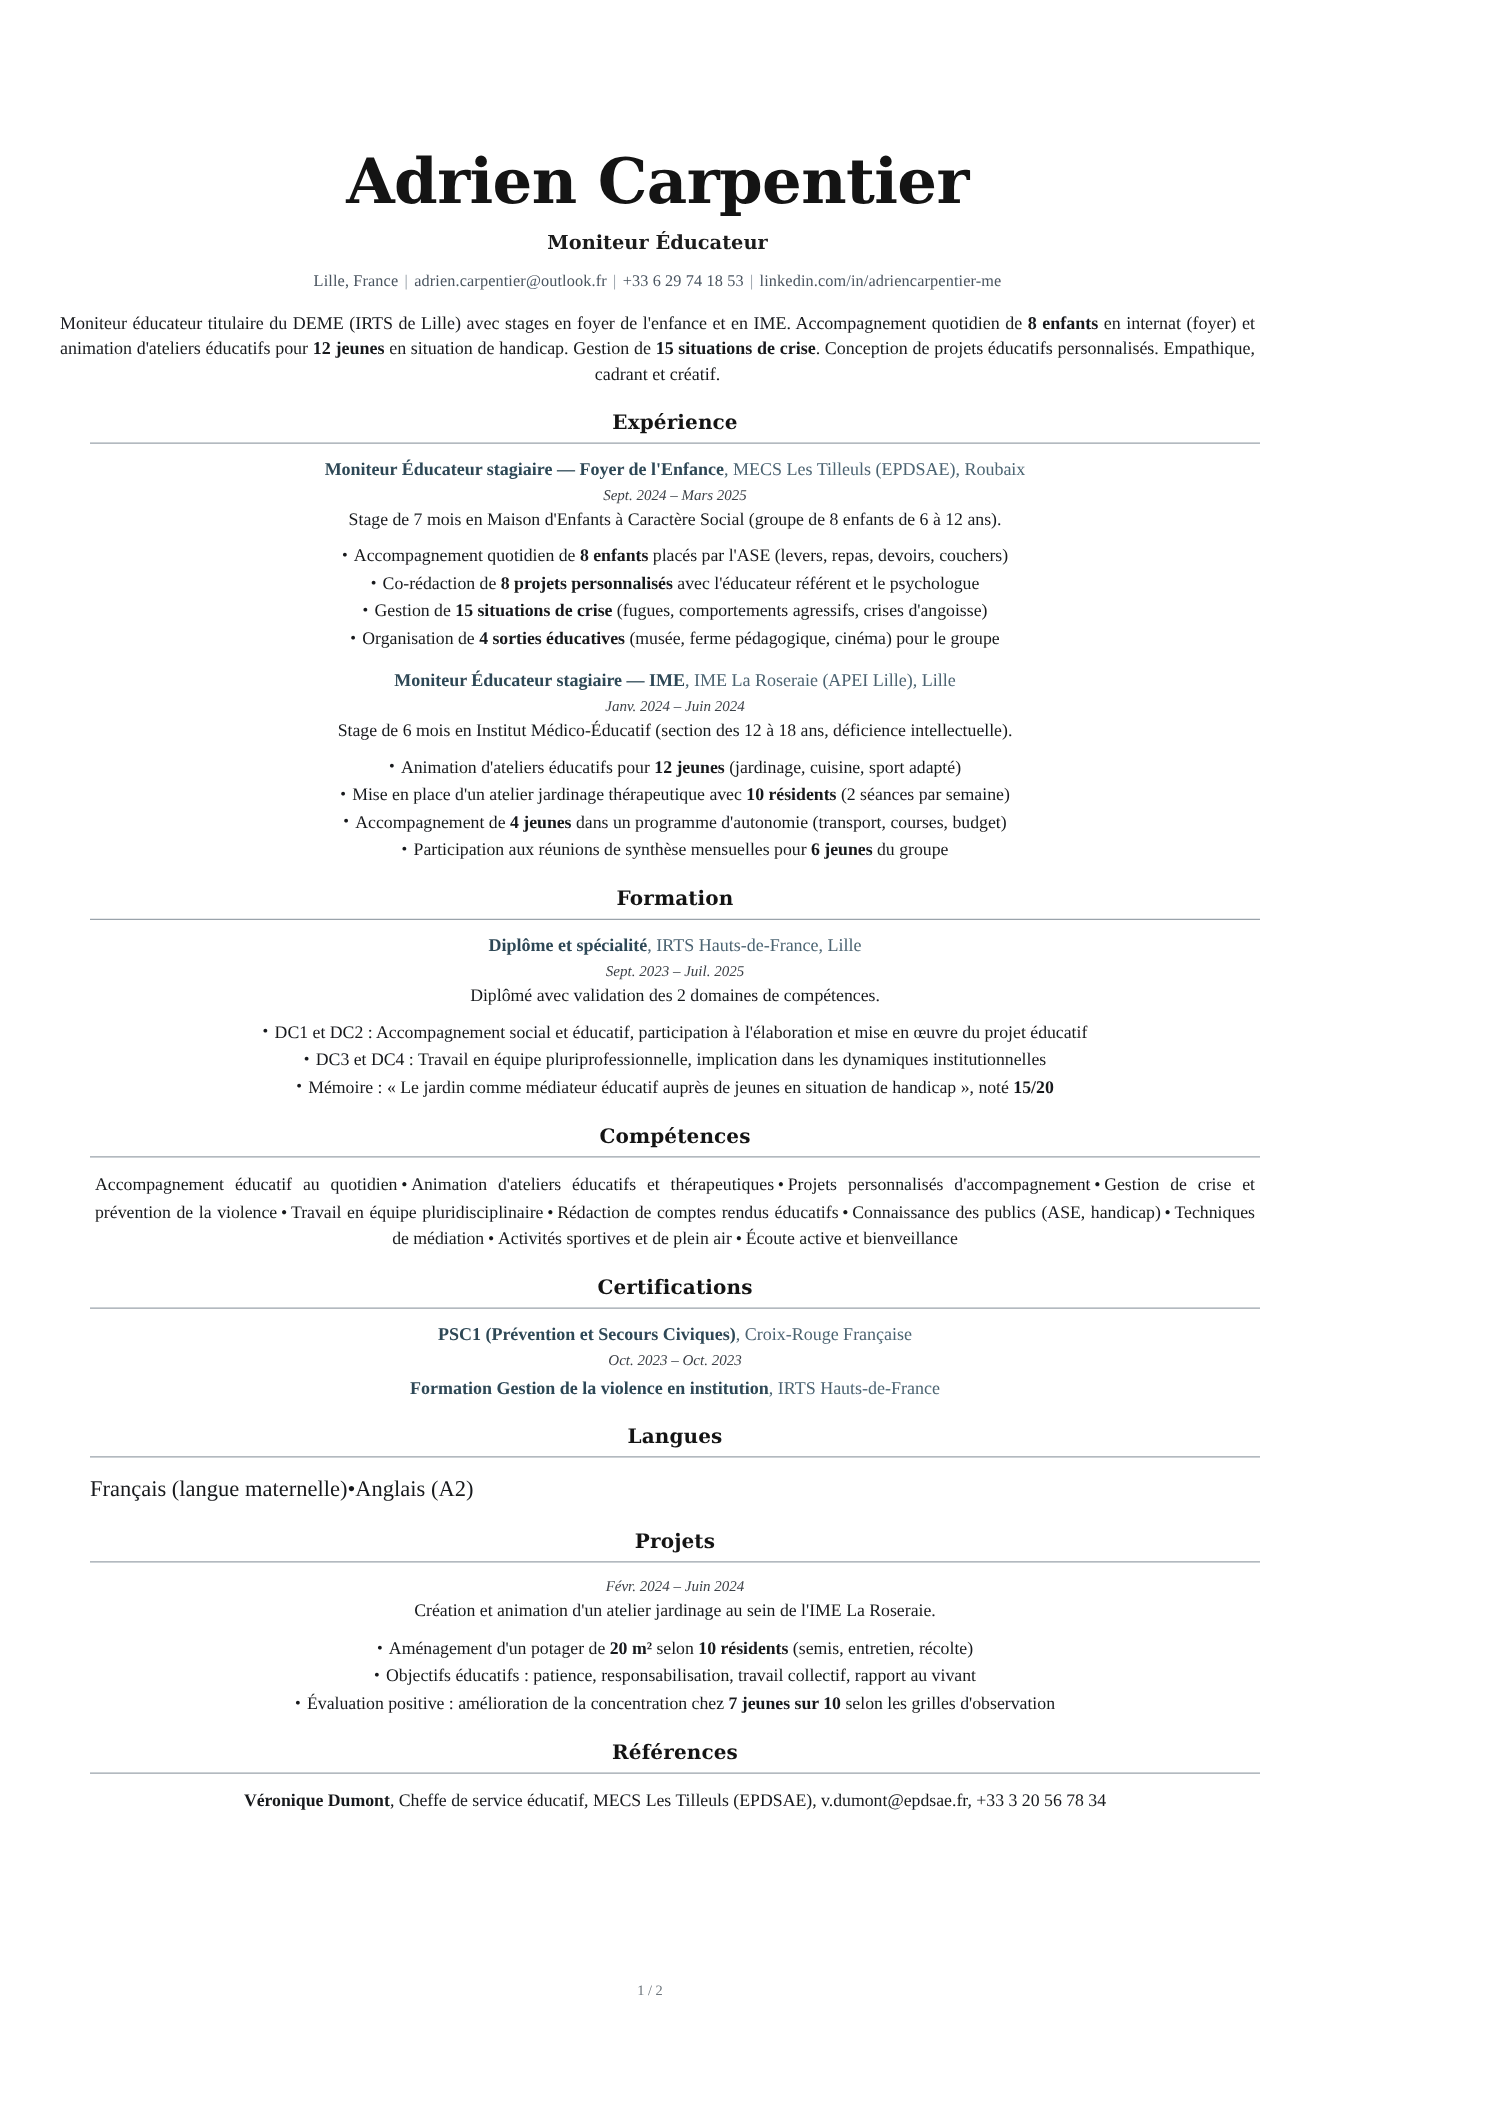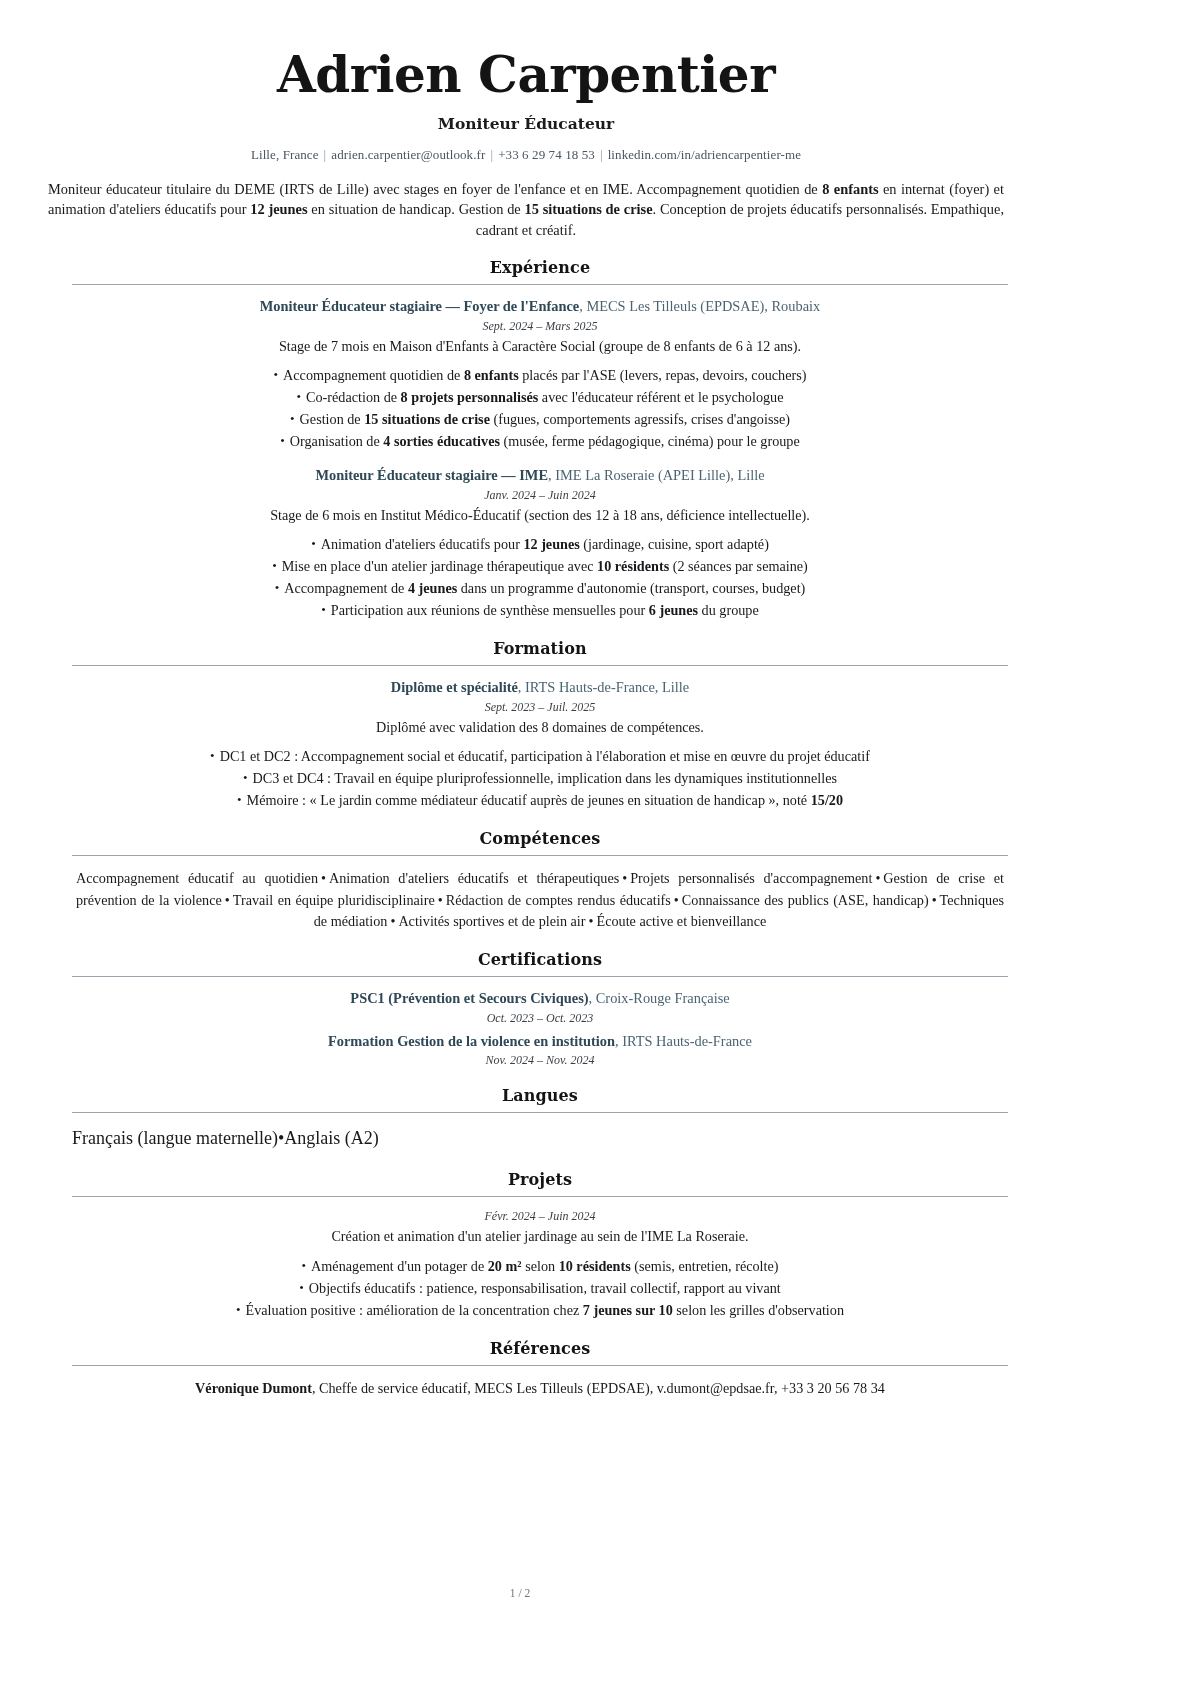--- a/index.html
+++ b/index.html
@@ -12,21 +12,21 @@
     height: 1683px;
     font-family: "Liberation Serif", "DejaVu Serif", serif;
     color: #1a1a1a;
     position: relative;
     overflow: hidden;
   }
   .page {
     width: 1052px;
     height: 1683px;
     box-sizing: border-box;
-    padding: 48px 44px 0 44px;
+    padding: 118px 44px 0 44px;
     position: relative;
   }
 
   
   .name {
     text-align: center;
     font-family: "DejaVu Serif", "Liberation Serif", serif;
     font-weight: 700;
     font-size: 50px;
     letter-spacing: -0.5px;
@@ -207,21 +207,21 @@
       </ul>
     </div>
   </div>
 
   <div class="section">
     <div class="section-title">Formation</div>
     <div class="rule"></div>
     <div class="entry">
       <div class="entry-head"><span class="entry-title">Diplôme et spécialité</span><span class="entry-org">, IRTS Hauts-de-France, Lille</span></div>
       <div class="entry-dates">Sept. 2023 – Juil. 2025</div>
-      <div class="entry-desc">Diplômé avec validation des 8 domaines de compétences.</div>
+      <div class="entry-desc">Diplômé avec validation des 2 domaines de compétences.</div>
       <ul class="bullets">
         <li><span>DC1 et DC2 : Accompagnement social et éducatif, participation à l'élaboration et mise en œuvre du projet éducatif</span><b></b><span></span></li>
         <li><span>DC3 et DC4 : Travail en équipe pluriprofessionnelle, implication dans les dynamiques institutionnelles</span><b></b><span></span></li>
         <li><span>Mémoire : « Le jardin comme médiateur éducatif auprès de jeunes en situation de handicap », noté </span><b>15/20</b><span></span></li>
       </ul>
     </div>
   </div>
 
   <div class="section">
     <div class="section-title">Compétences</div>
@@ -233,21 +233,20 @@
 
   <div class="section">
     <div class="section-title">Certifications</div>
     <div class="rule"></div>
     <div class="cert">
       <div class="entry-head"><span class="entry-title">PSC1 (Prévention et Secours Civiques)</span><span class="entry-org">, Croix-Rouge Française</span></div>
       <div class="entry-dates">Oct. 2023 – Oct. 2023</div>
     </div>
     <div class="cert">
       <div class="entry-head"><span class="entry-title">Formation Gestion de la violence en institution</span><span class="entry-org">, IRTS Hauts-de-France</span></div>
-      <div class="entry-dates">Nov. 2024 – Nov. 2024</div>
     </div>
   </div>
 
   <div class="section">
     <div class="section-title">Langues</div>
     <div class="rule"></div>
     <p class="centered-text"><span>Français (langue maternelle)</span><span class="dot">•</span><span>Anglais (A2)</span></p>
   </div>
 
   <div class="section">

